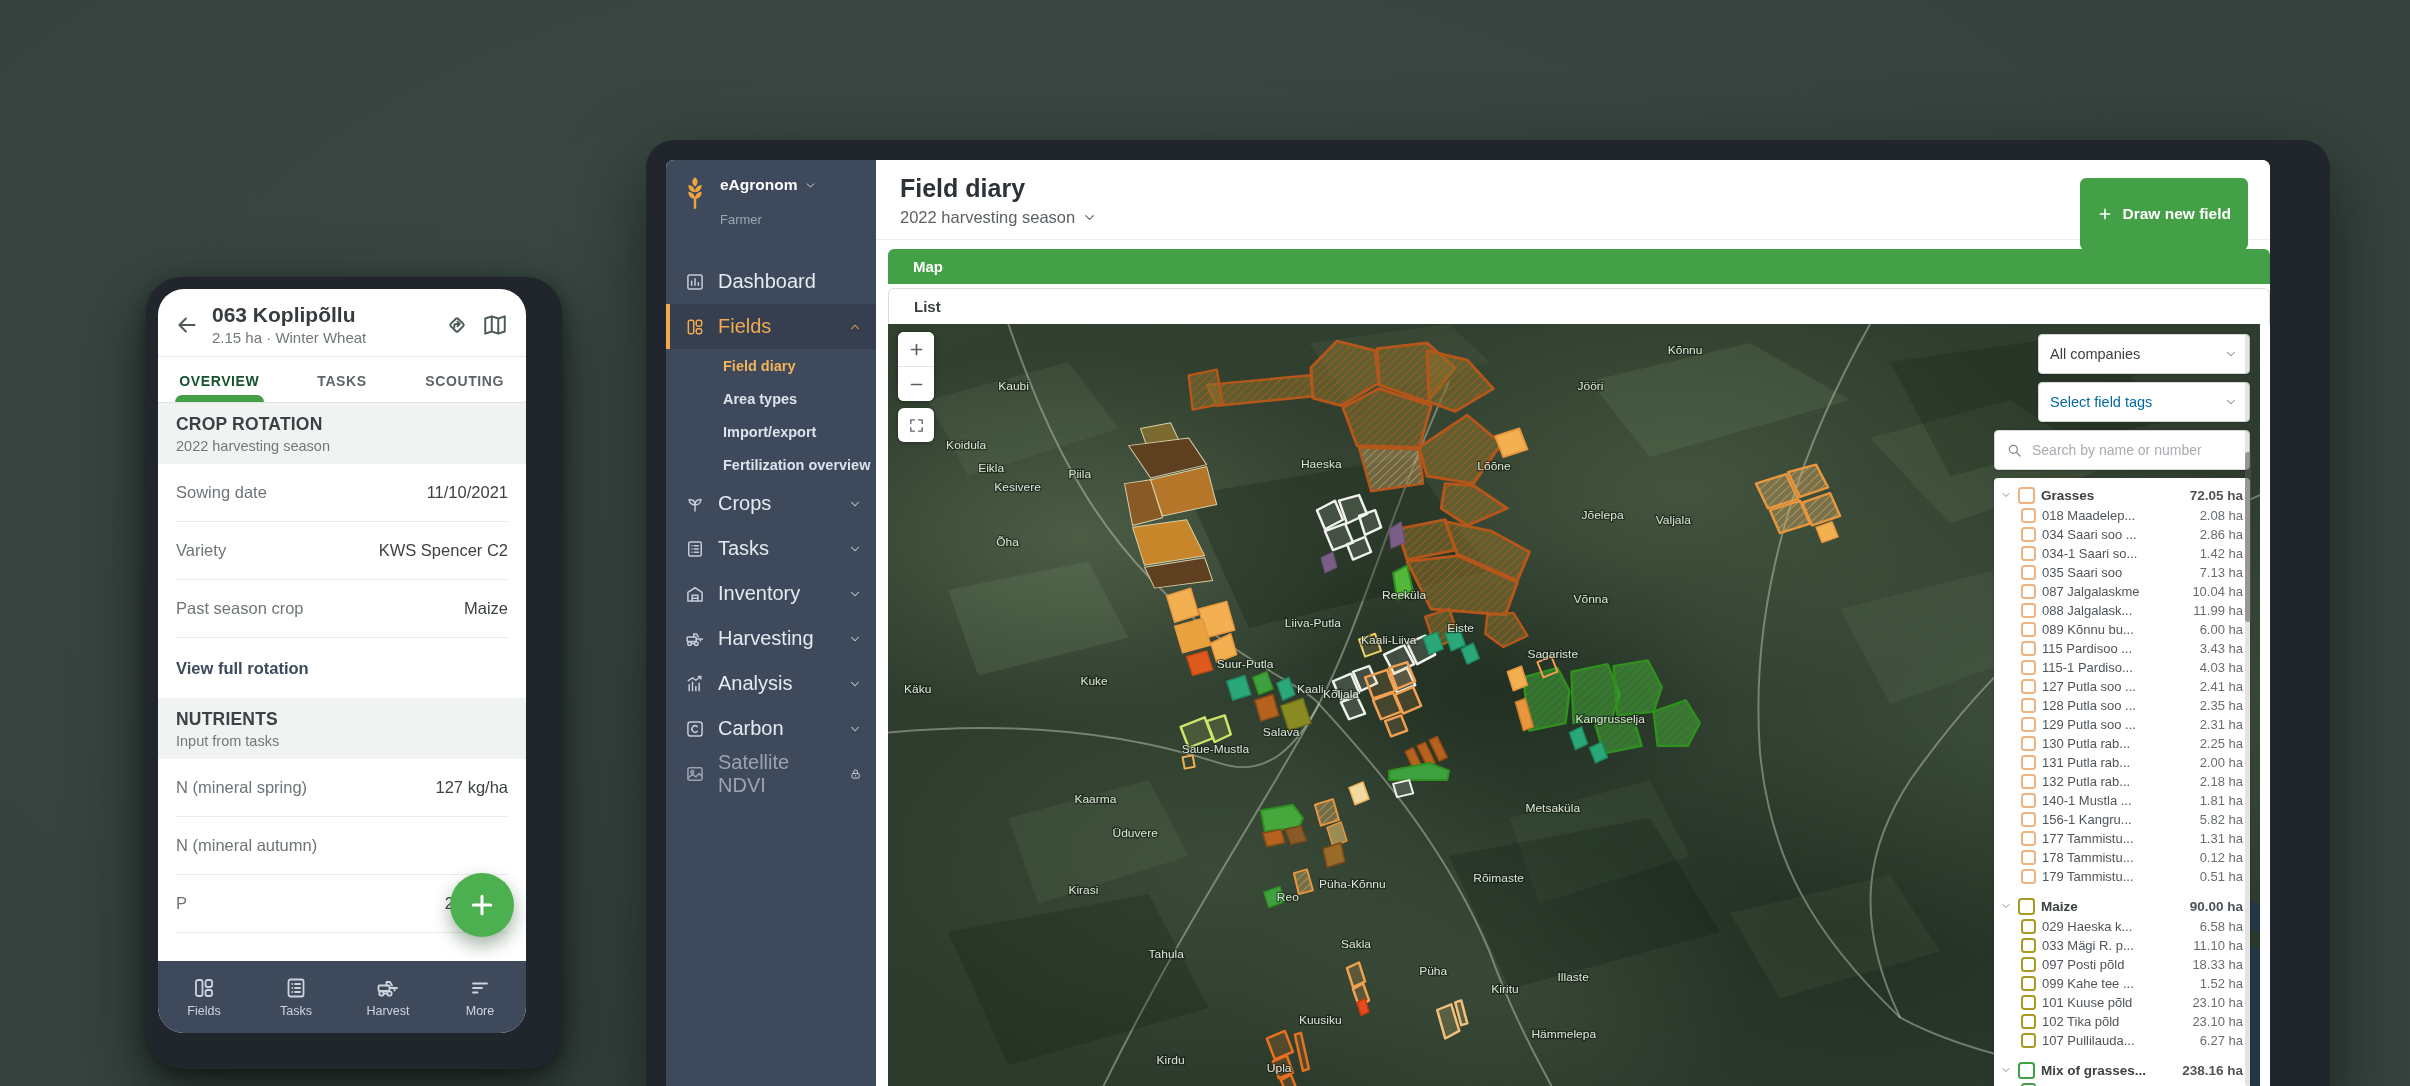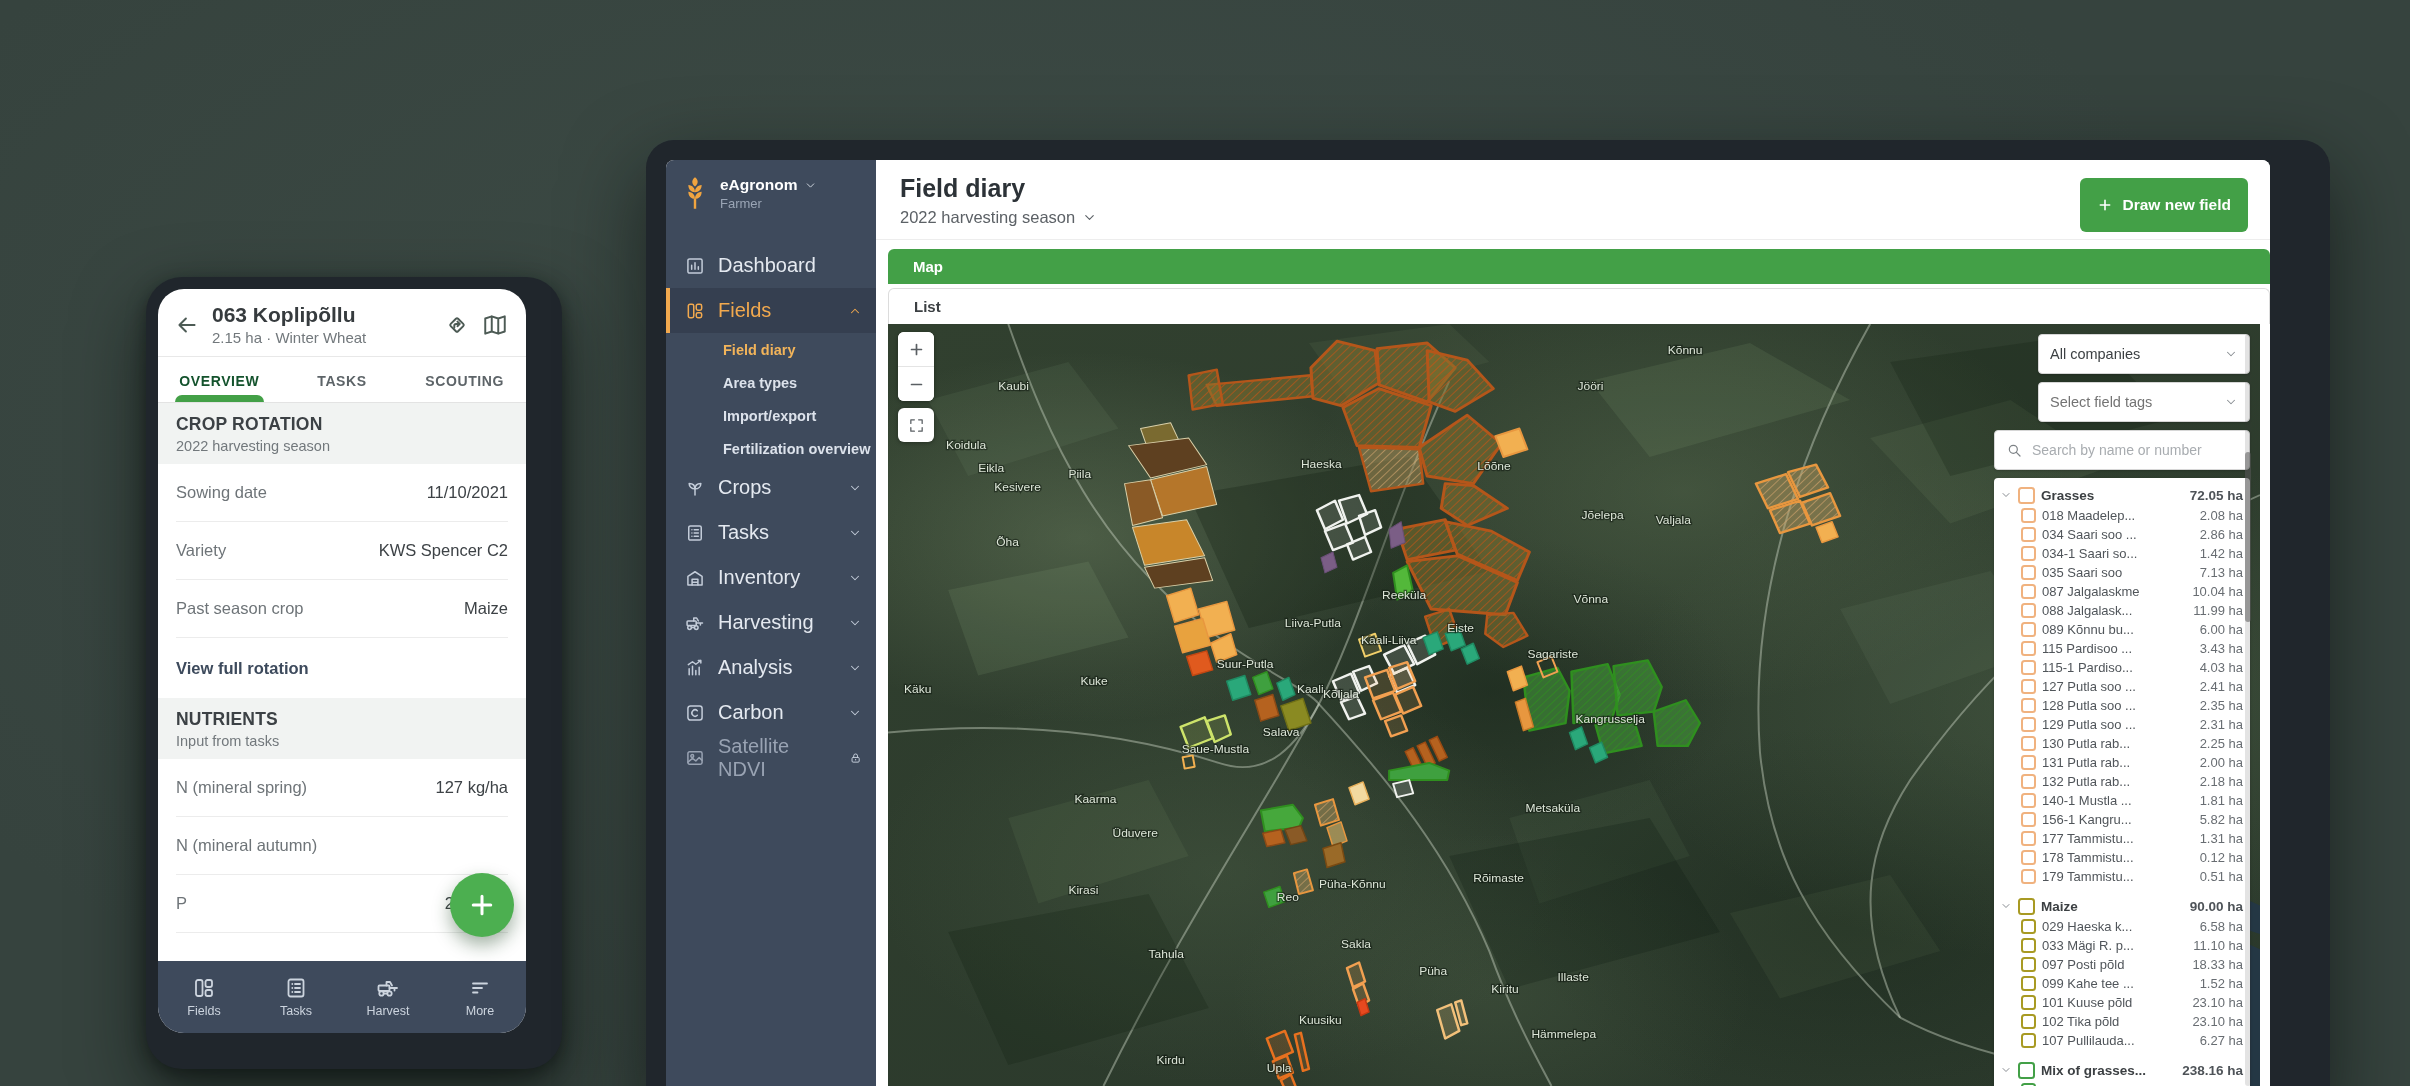--- a/index.html
+++ b/index.html
@@ -48,21 +48,21 @@
            border-radius:28px 28px 0 0;padding:20px 20px 0;box-shadow:0 30px 80px rgba(8,14,12,.6);}
   .app{width:1604px;height:926px;background:#fff;border-radius:8px 8px 0 0;overflow:hidden;display:flex;}
 
   .sidebar{width:210px;flex:none;background:#3e4a5c;display:flex;flex-direction:column;}
   .brand{display:flex;align-items:flex-start;gap:10px;padding:16px 28px 10px 14px;cursor:pointer;}
   .logo{width:30px;height:34px;display:flex;flex:none;}
   .logo svg{width:100%;height:100%;}
   .bname{display:flex;align-items:center;gap:6px;font-size:15.5px;font-weight:bold;color:#fff;}
   .bchev{width:13px;height:13px;display:flex;color:#cfd6de;}
   .bchev svg{width:100%;height:100%;}
-  .brole{font-size:13px;color:#9aa5b5;margin-top:2px;}
+  .brole{font-size:13px;color:#9aa5b5;margin-top:18px;}
   #sidenav{margin-top:22px;}
   .sitem{position:relative;display:flex;align-items:center;gap:13px;height:45px;padding:0 14px 0 19px;
          color:#e4e9f0;font-size:20px;font-weight:400;cursor:pointer;}
   .sitem .sic{width:20px;height:20px;display:flex;color:#c3ccd9;flex:none;}
   .sitem .sic svg{width:100%;height:100%;}
   .sitem .schev{margin-left:auto;width:14px;height:14px;display:flex;color:#c3ccd9;}
   .sitem .schev svg{width:100%;height:100%;}
   .sitem.active{background:#353f50;color:#f2a94e;}
   .sitem.active .sic,.sitem.active .schev{color:#f2a94e;}
   .sitem.active::before{content:"";position:absolute;left:0;top:0;bottom:0;width:4px;background:#f2a94e;}
@@ -72,21 +72,21 @@
           color:#dce2eb;cursor:pointer;}
   .schild.active{color:#f2b45a;}
 
   .content{flex:1;display:flex;flex-direction:column;min-width:0;background:#fff;}
   .chead{position:relative;padding:14px 24px 12px;border-bottom:1px solid #ededed;}
   .ctitle{font-size:25px;font-weight:bold;color:#2c3237;}
   .cseason{display:inline-flex;align-items:center;gap:7px;margin-top:5px;font-size:16.5px;color:#5c6166;cursor:pointer;}
   .cseason .schev{width:15px;height:15px;display:flex;color:#5c6166;}
   .cseason .schev svg{width:100%;height:100%;}
   .drawbtn{position:absolute;right:22px;top:18px;display:flex;align-items:center;gap:9px;background:#43a047;
-           color:#fff;border:none;border-radius:6px;padding:18px 17px;font-size:15.5px;font-weight:600;
+           color:#fff;border:none;border-radius:6px;padding:27px 17px;font-size:15.5px;font-weight:600;
            font-family:inherit;cursor:pointer;}
   .drawbtn svg{width:16px;height:16px;}
   .tabsrow{display:flex;gap:4px;padding-left:12px;margin-top:9px;flex-direction:column;}
   .dtab{padding:9px 25px;font-size:15px;font-weight:bold;border-radius:6px 6px 0 0;cursor:pointer;}
   .dtab.active{background:#43a047;color:#fff;}
   .dtab.inactive{background:#fff;color:#3c4043;border:1px solid #dcdcdc;border-bottom:none;}
 
   .map{flex:1;position:relative;margin:0 10px 0 12px;overflow:hidden;background-color:#2c3a2d;
     background-image:
       radial-gradient(520px 300px at 14% 28%, rgba(142,164,124,.30), rgba(0,0,0,0) 62%),
@@ -103,21 +103,21 @@
   .mapctl button,.mapfs{background:#fff;border:none;width:36px;height:34px;display:flex;align-items:center;
           justify-content:center;color:#5a5f63;cursor:pointer;}
   .mapctl button svg,.mapfs svg{width:17px;height:17px;}
   .ctl-div{height:1px;background:#e4e4e4;}
   .mapfs{position:absolute;left:10px;top:84px;border-radius:6px;box-shadow:0 1px 4px rgba(0,0,0,.35);}
 
   .panel{position:absolute;top:10px;right:10px;bottom:0;width:256px;display:flex;flex-direction:column;gap:8px;}
   .pselect{height:38px;background:#fff;border:1px solid #d6d6d6;border-radius:4px;display:flex;align-items:center;
            justify-content:space-between;padding:0 11px;font-size:14.5px;color:#3c4043;cursor:pointer;flex:none;
            box-shadow:0 1px 2px rgba(0,0,0,.18);margin-left:44px;}
-  .pselect.muted span:first-child{color:#737373;}
+  .pselect.muted span:first-child{color:#0369a1;}
   .gchev{width:14px;height:14px;display:flex;color:#8a8f94;}
   .gchev svg{width:100%;height:100%;}
   .psearch{height:38px;background:#fff;border:1px solid #d6d6d6;border-radius:4px;display:flex;align-items:center;
            gap:8px;padding:0 11px;flex:none;box-shadow:0 1px 2px rgba(0,0,0,.18);}
   .psearch .sic{width:16px;height:16px;display:flex;color:#7d8286;flex:none;}
   .psearch .sic svg{width:100%;height:100%;}
   .psearch input{border:none;outline:none;flex:1;font-size:14px;font-family:inherit;color:#3c4043;min-width:0;}
   .psearch input::placeholder{color:#a8acb0;}
   .plist{flex:1;background:#fff;border-radius:4px 4px 0 0;padding:6px 7px 0 6px;overflow:hidden;
          box-shadow:0 1px 3px rgba(0,0,0,.22);}

